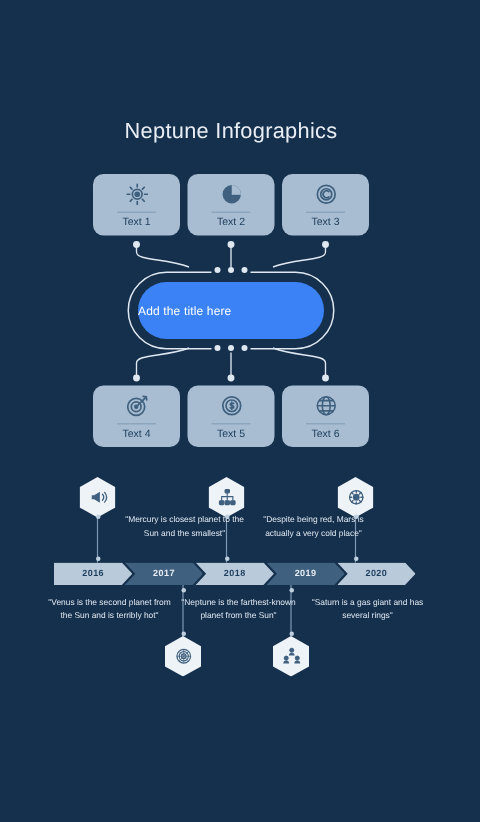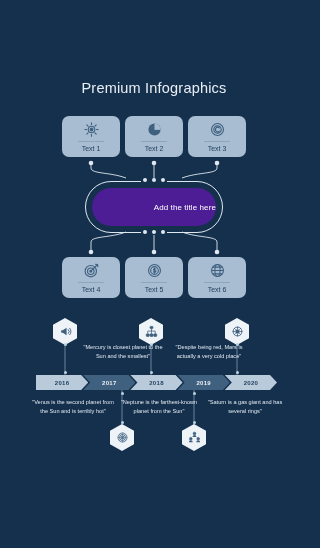--- a/index.html
+++ b/index.html
@@ -89,25 +89,25 @@
     height: 52px;
     border: 1.4px solid #dfe8f0;
     border-radius: 26px;
   }
   .pill-inner {
     position: absolute;
     left: 92px;
     top: 188px;
     width: 124px;
     height: 38px;
-    background: #4c1d95;
+    background: #3b82f6;
     border-radius: 19px;
     display: flex;
     align-items: center;
-    justify-content: flex-end;
+    justify-content: flex-start;
   }
   .pill-inner .pill-label {
     font-size: 8px;
     color: #ffffff;
     letter-spacing: 0.1px;
   }
   
   .pill-gap {
     position: absolute;
     background: #15304d;
@@ -206,21 +206,21 @@
     height: 3px;
     border-radius: 50%;
     background: #bfd0e0;
   }
 </style>
 </head>
 <body>
 
 <div id="stage">
 
-  <div class="page-title">Premium Infographics</div>
+  <div class="page-title">Neptune Infographics</div>
 
   <svg class="connectors" viewBox="0 0 308 548" xmlns="http://www.w3.org/2000/svg">
     <g stroke="#dfe8f0" stroke-width="0.9" fill="none">
 
       <path d="M91,163 L91,168 C91,174 110,172 126,178"></path>
       <path d="M154,163 L154,178"></path>
       <path d="M217,163 L217,168 C217,174 198,172 182,178"></path>
 
       <path d="M126,232 C110,238 91,236 91,242 L91,252"></path>
       <path d="M154,232 L154,252"></path>

